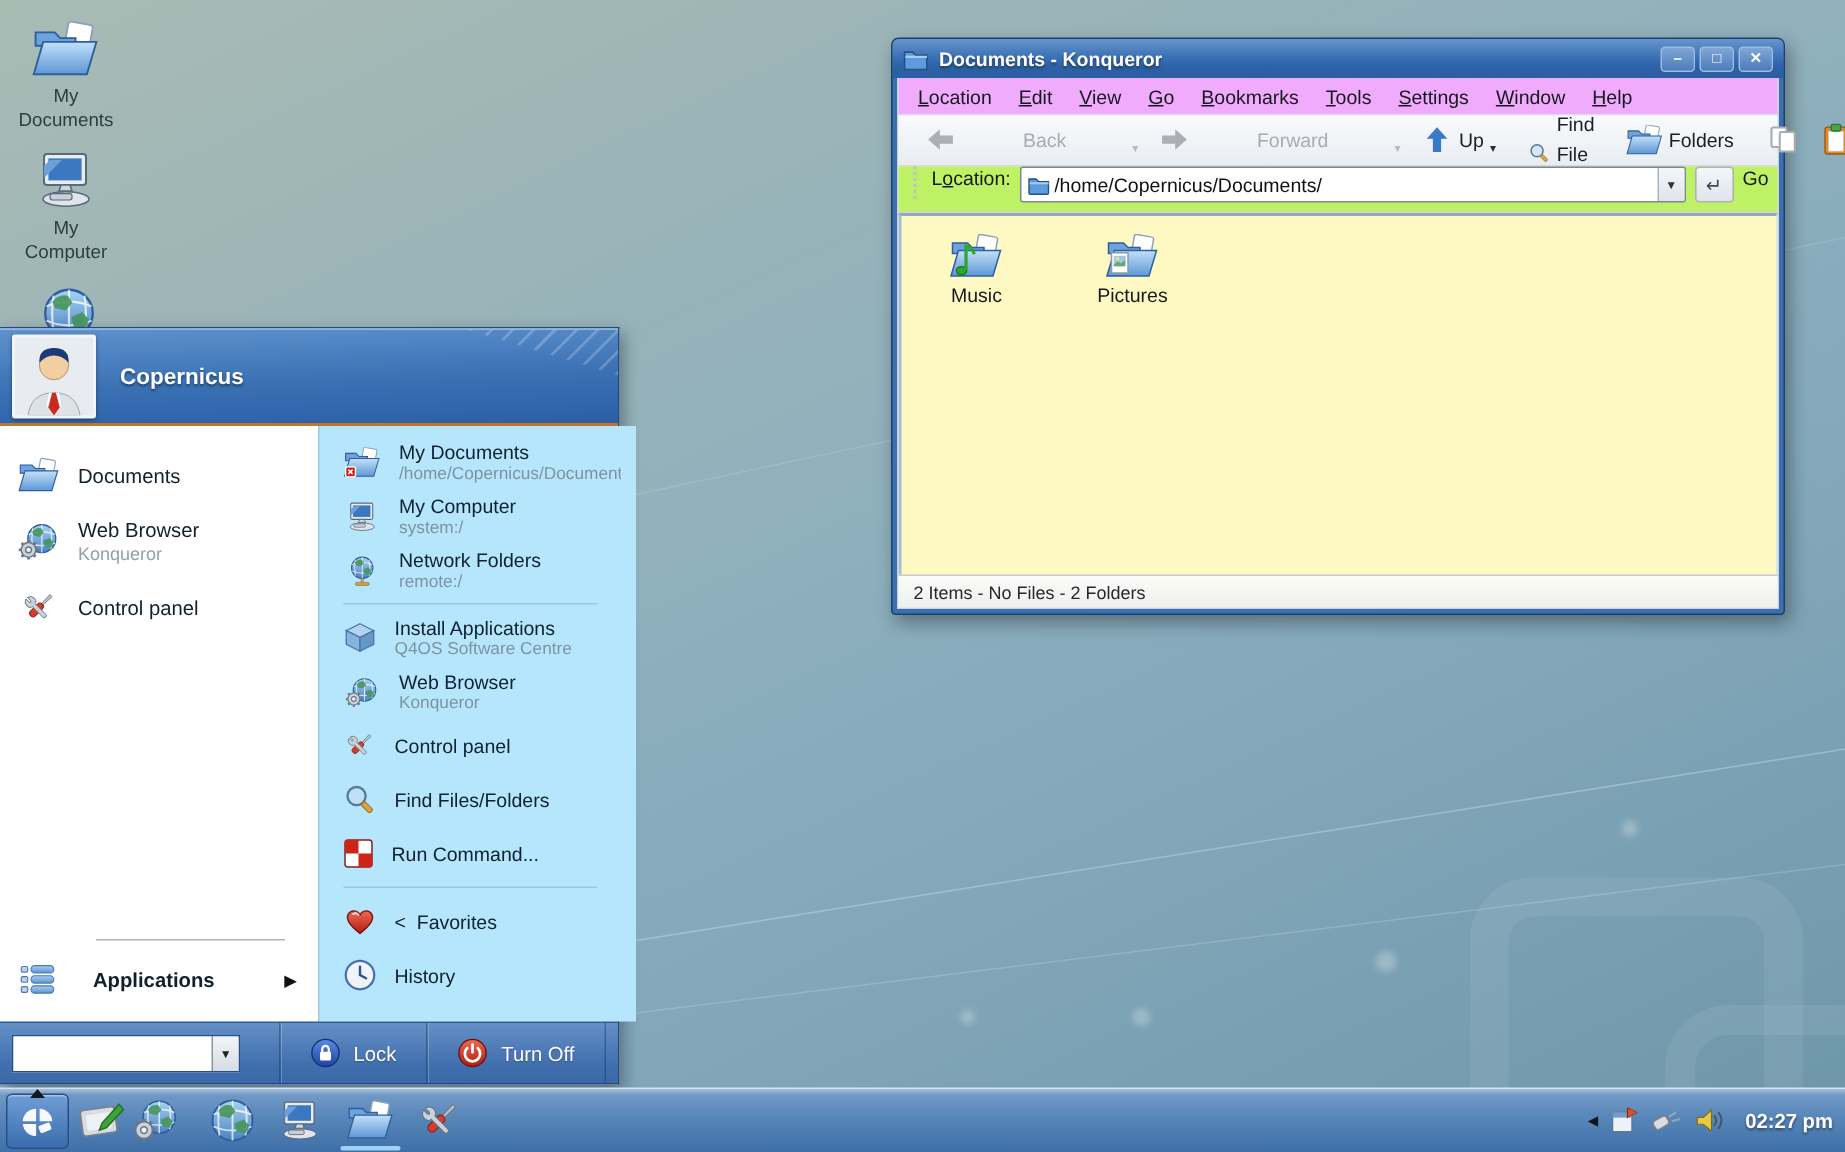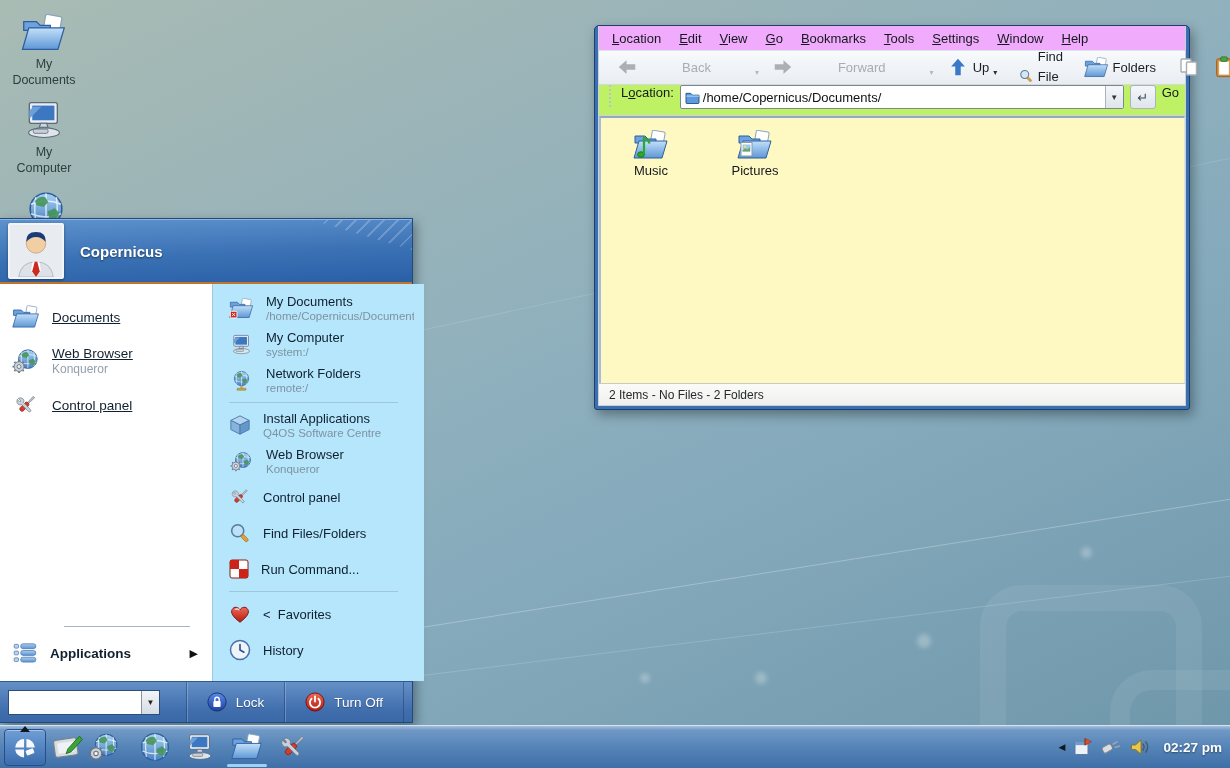--- a/index.html
+++ b/index.html
@@ -62,25 +62,25 @@
     clip-path:polygon(100% 0,0 0,100% 100%);opacity:.5;}
   .sm-avatar{width:52px;height:52px;margin-left:8px;border:2px solid #f2f5f8;border-radius:2px;
     box-shadow:0 1px 3px rgba(0,0,0,.4);background:#eef1f4;flex:none;}
   .sm-user{margin-left:16px;color:#fff;font-size:15px;font-weight:bold;text-shadow:0 1px 2px rgba(0,0,0,.5);}
   .sm-rule{height:2px;flex:none;background:#c2742a;}
   .sm-body{flex:1;display:flex;min-height:0;}
   .sm-left{width:212px;flex:none;background:#fff;display:flex;flex-direction:column;padding:12px 0 8px;}
   .sm-right{flex:1;background:#b5e6fb;border-left:1px solid #9ec9e2;padding:6px 0 4px;display:flex;flex-direction:column;}
   .sm-litem{display:flex;align-items:center;gap:12px;padding:8px 12px;cursor:pointer;}
   .sm-litem svg{flex:none;}
-  .sm-ltexts .t{font-size:13.5px;color:#10202e;text-decoration:underline;}
+  .sm-ltexts .t{font-size:13.5px;color:#10202e;}
   .sm-ltexts .s{font-size:12px;color:#93a0ab;margin-top:1px;}
   .sm-spacer{flex:1;}
   .sm-ldiv{height:1px;background:#aab4be;margin:6px 22px 6px 64px;}
-  .sm-apps{display:flex;align-items:center;gap:12px;padding:9px 14px 9px 12px;cursor:pointer;}
+  .sm-apps{display:flex;align-items:center;gap:24px;padding:9px 14px 9px 12px;cursor:pointer;}
   .sm-apps .t{font-size:13.5px;font-weight:bold;color:#10202e;}
   .sm-apps .arr{margin-left:auto;font-size:11px;color:#111;}
   .sm-ritem{display:flex;align-items:center;gap:12px;height:36px;padding:0 10px 0 16px;cursor:pointer;}
   .sm-ritem svg{flex:none;}
   .sm-rtexts{min-width:0;}
   .sm-rtexts .t{font-size:13px;color:#0f2030;white-space:nowrap;}
   .sm-rtexts .s{font-size:11.5px;color:#7e93a2;white-space:nowrap;overflow:hidden;max-width:148px;margin-top:1px;}
   .sm-rdiv{height:1px;background:#9fc6dd;margin:4px 26px 4px 16px;flex:none;}
   .sm-bottom{height:40px;flex:none;display:flex;align-items:center;padding:0 8px;
     background:linear-gradient(#6490c6,#416fae 70%,#3a68a8);border-top:1px solid #2c5a96;}
@@ -332,20 +332,31 @@
       </svg>
     <div class="dlabel">My Computer</div>
   </div>
   <div class="dicon" style="left:26px;top:190px;width:40px;">
     <svg style="width:38px;height:38px">
         <use href="#sy-globe"></use>
       </svg>
   </div>
 
   <div class="window">
+    <div class="titlebar">
+      <svg class="ic16">
+          <use href="#sy-folder-s"></use>
+        </svg>
+      <span class="title">Documents - Konqueror</span>
+      <span class="winbtns">
+        <span class="wbtn">–</span>
+        <span class="wbtn">□</span>
+        <span class="wbtn">✕</span>
+      </span>
+    </div>
     <div class="chrome">
       <div class="menubar">
         <span class="mitem"><u>L</u>ocation</span>
         <span class="mitem"><u>E</u>dit</span>
         <span class="mitem"><u>V</u>iew</span>
         <span class="mitem"><u>G</u>o</span>
         <span class="mitem"><u>B</u>ookmarks</span>
         <span class="mitem"><u>T</u>ools</span>
         <span class="mitem"><u>S</u>ettings</span>
         <span class="mitem"><u>W</u>indow</span>

